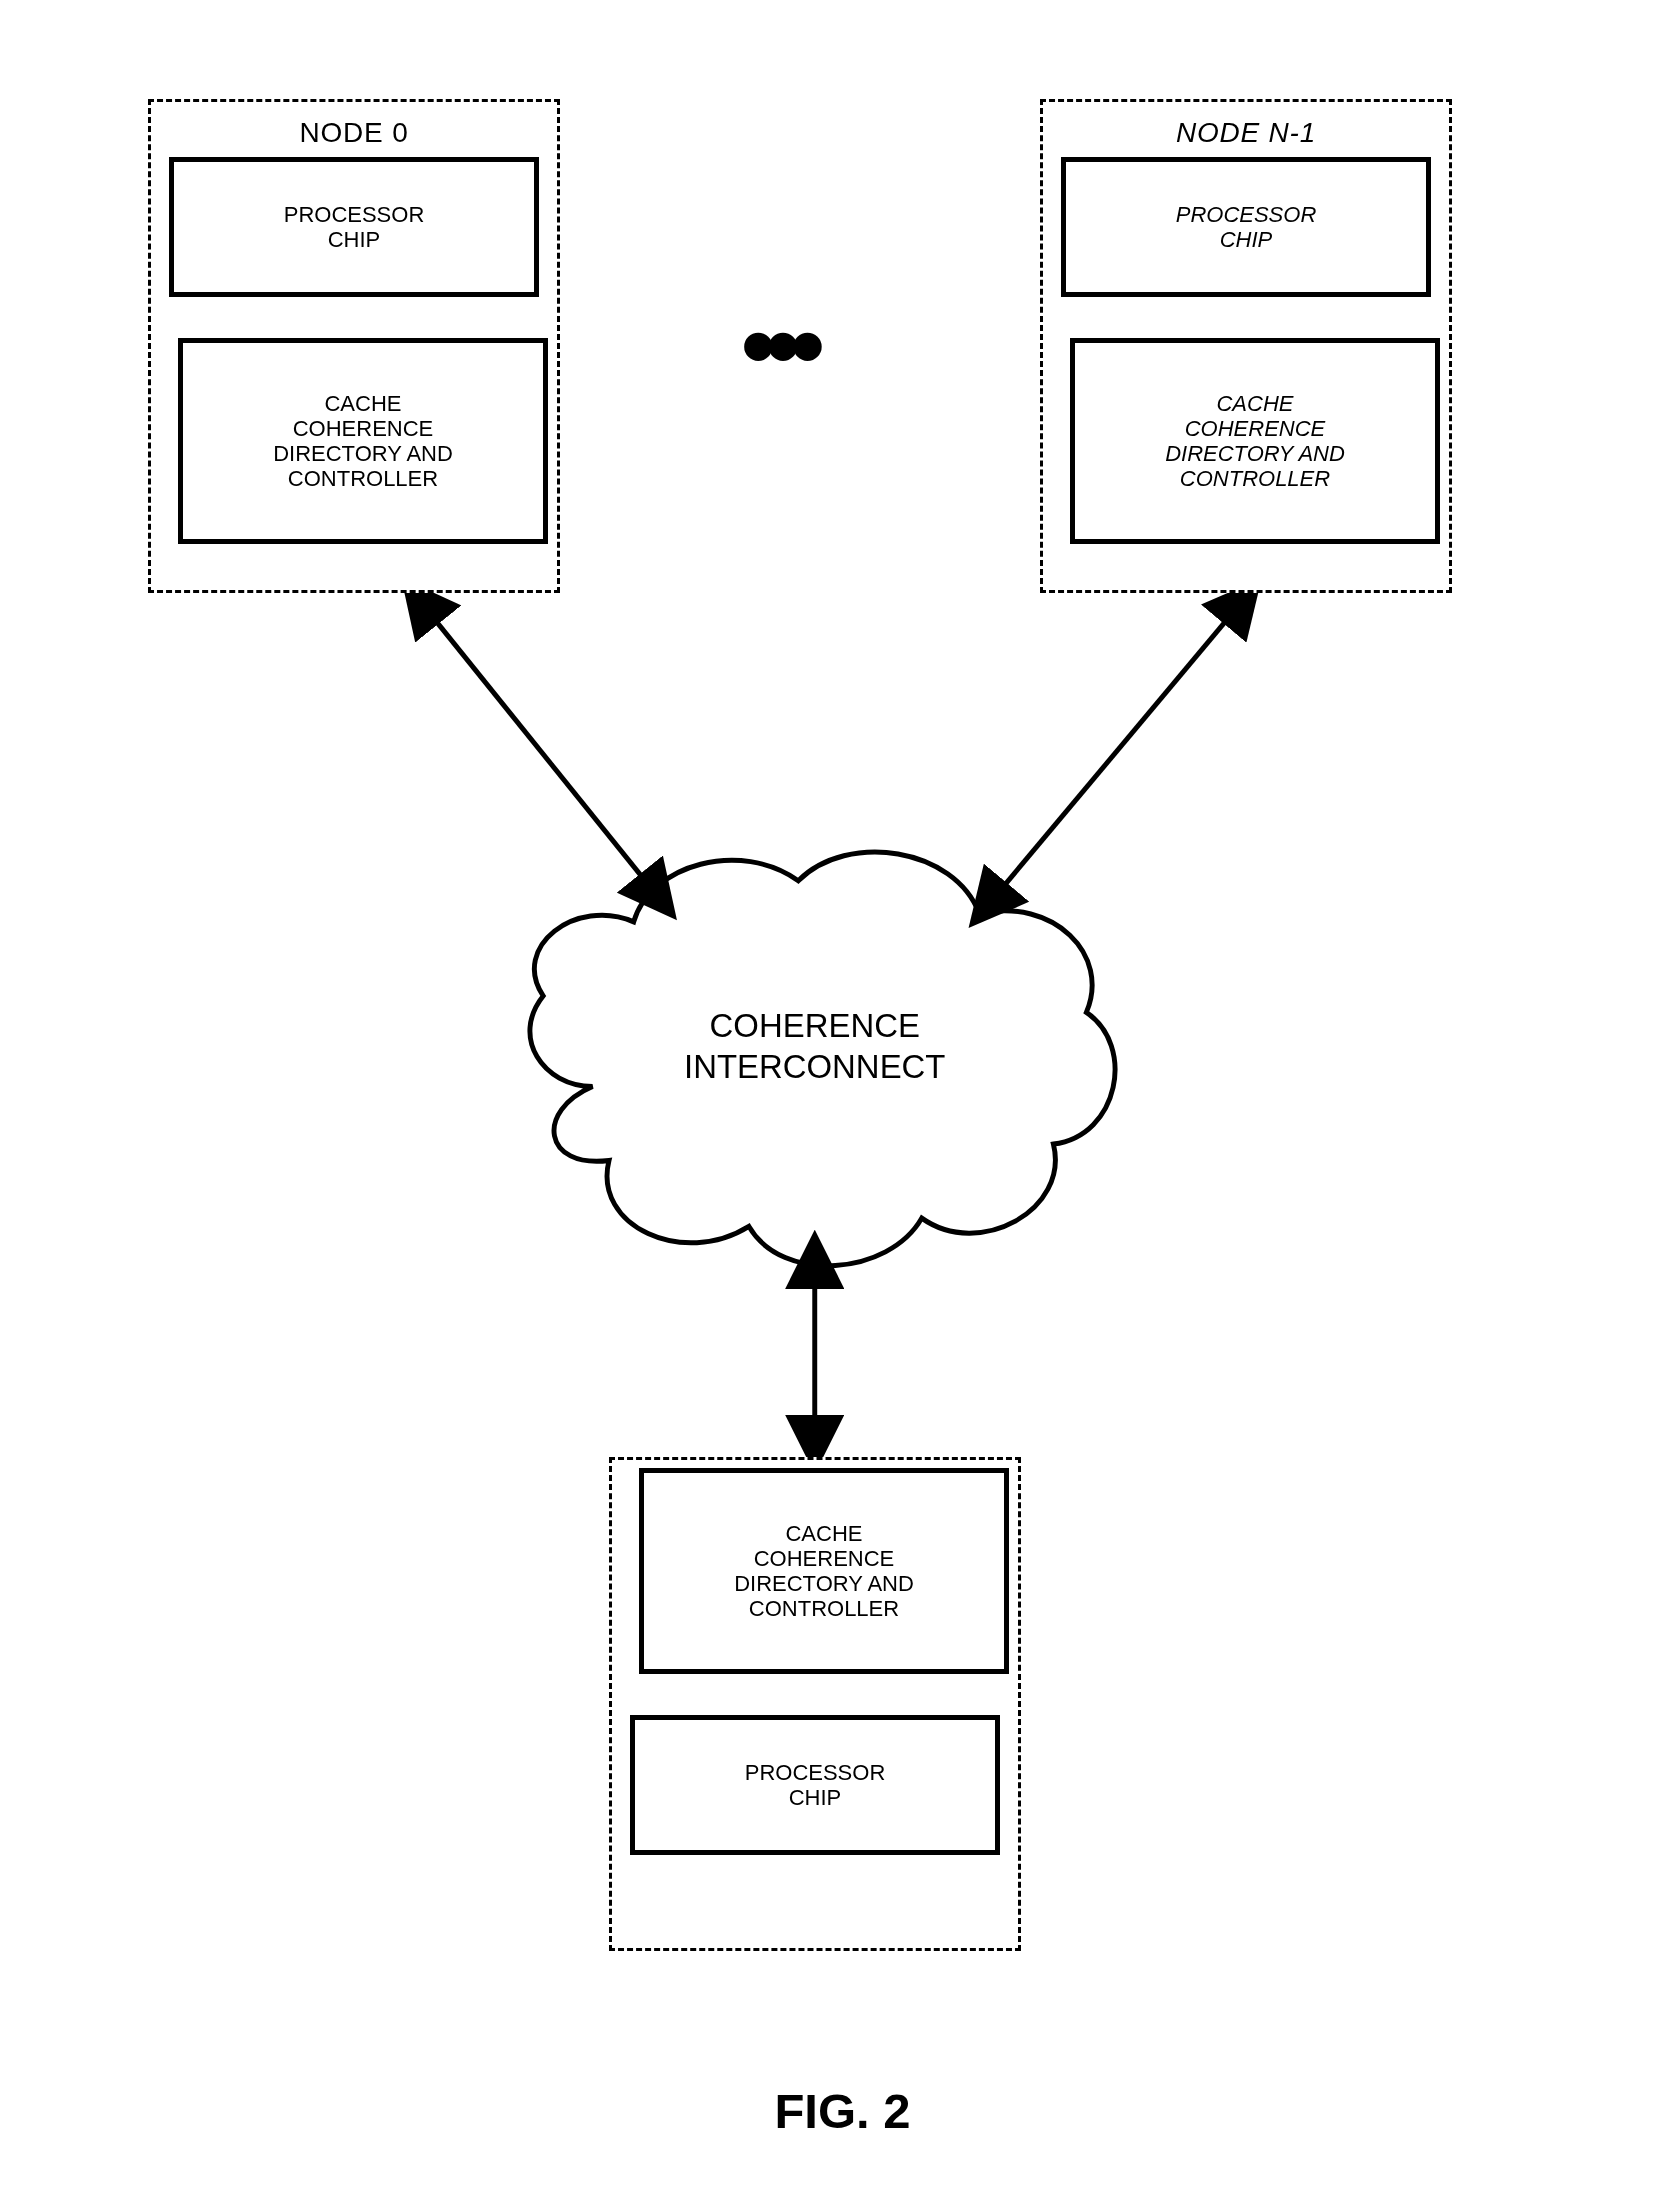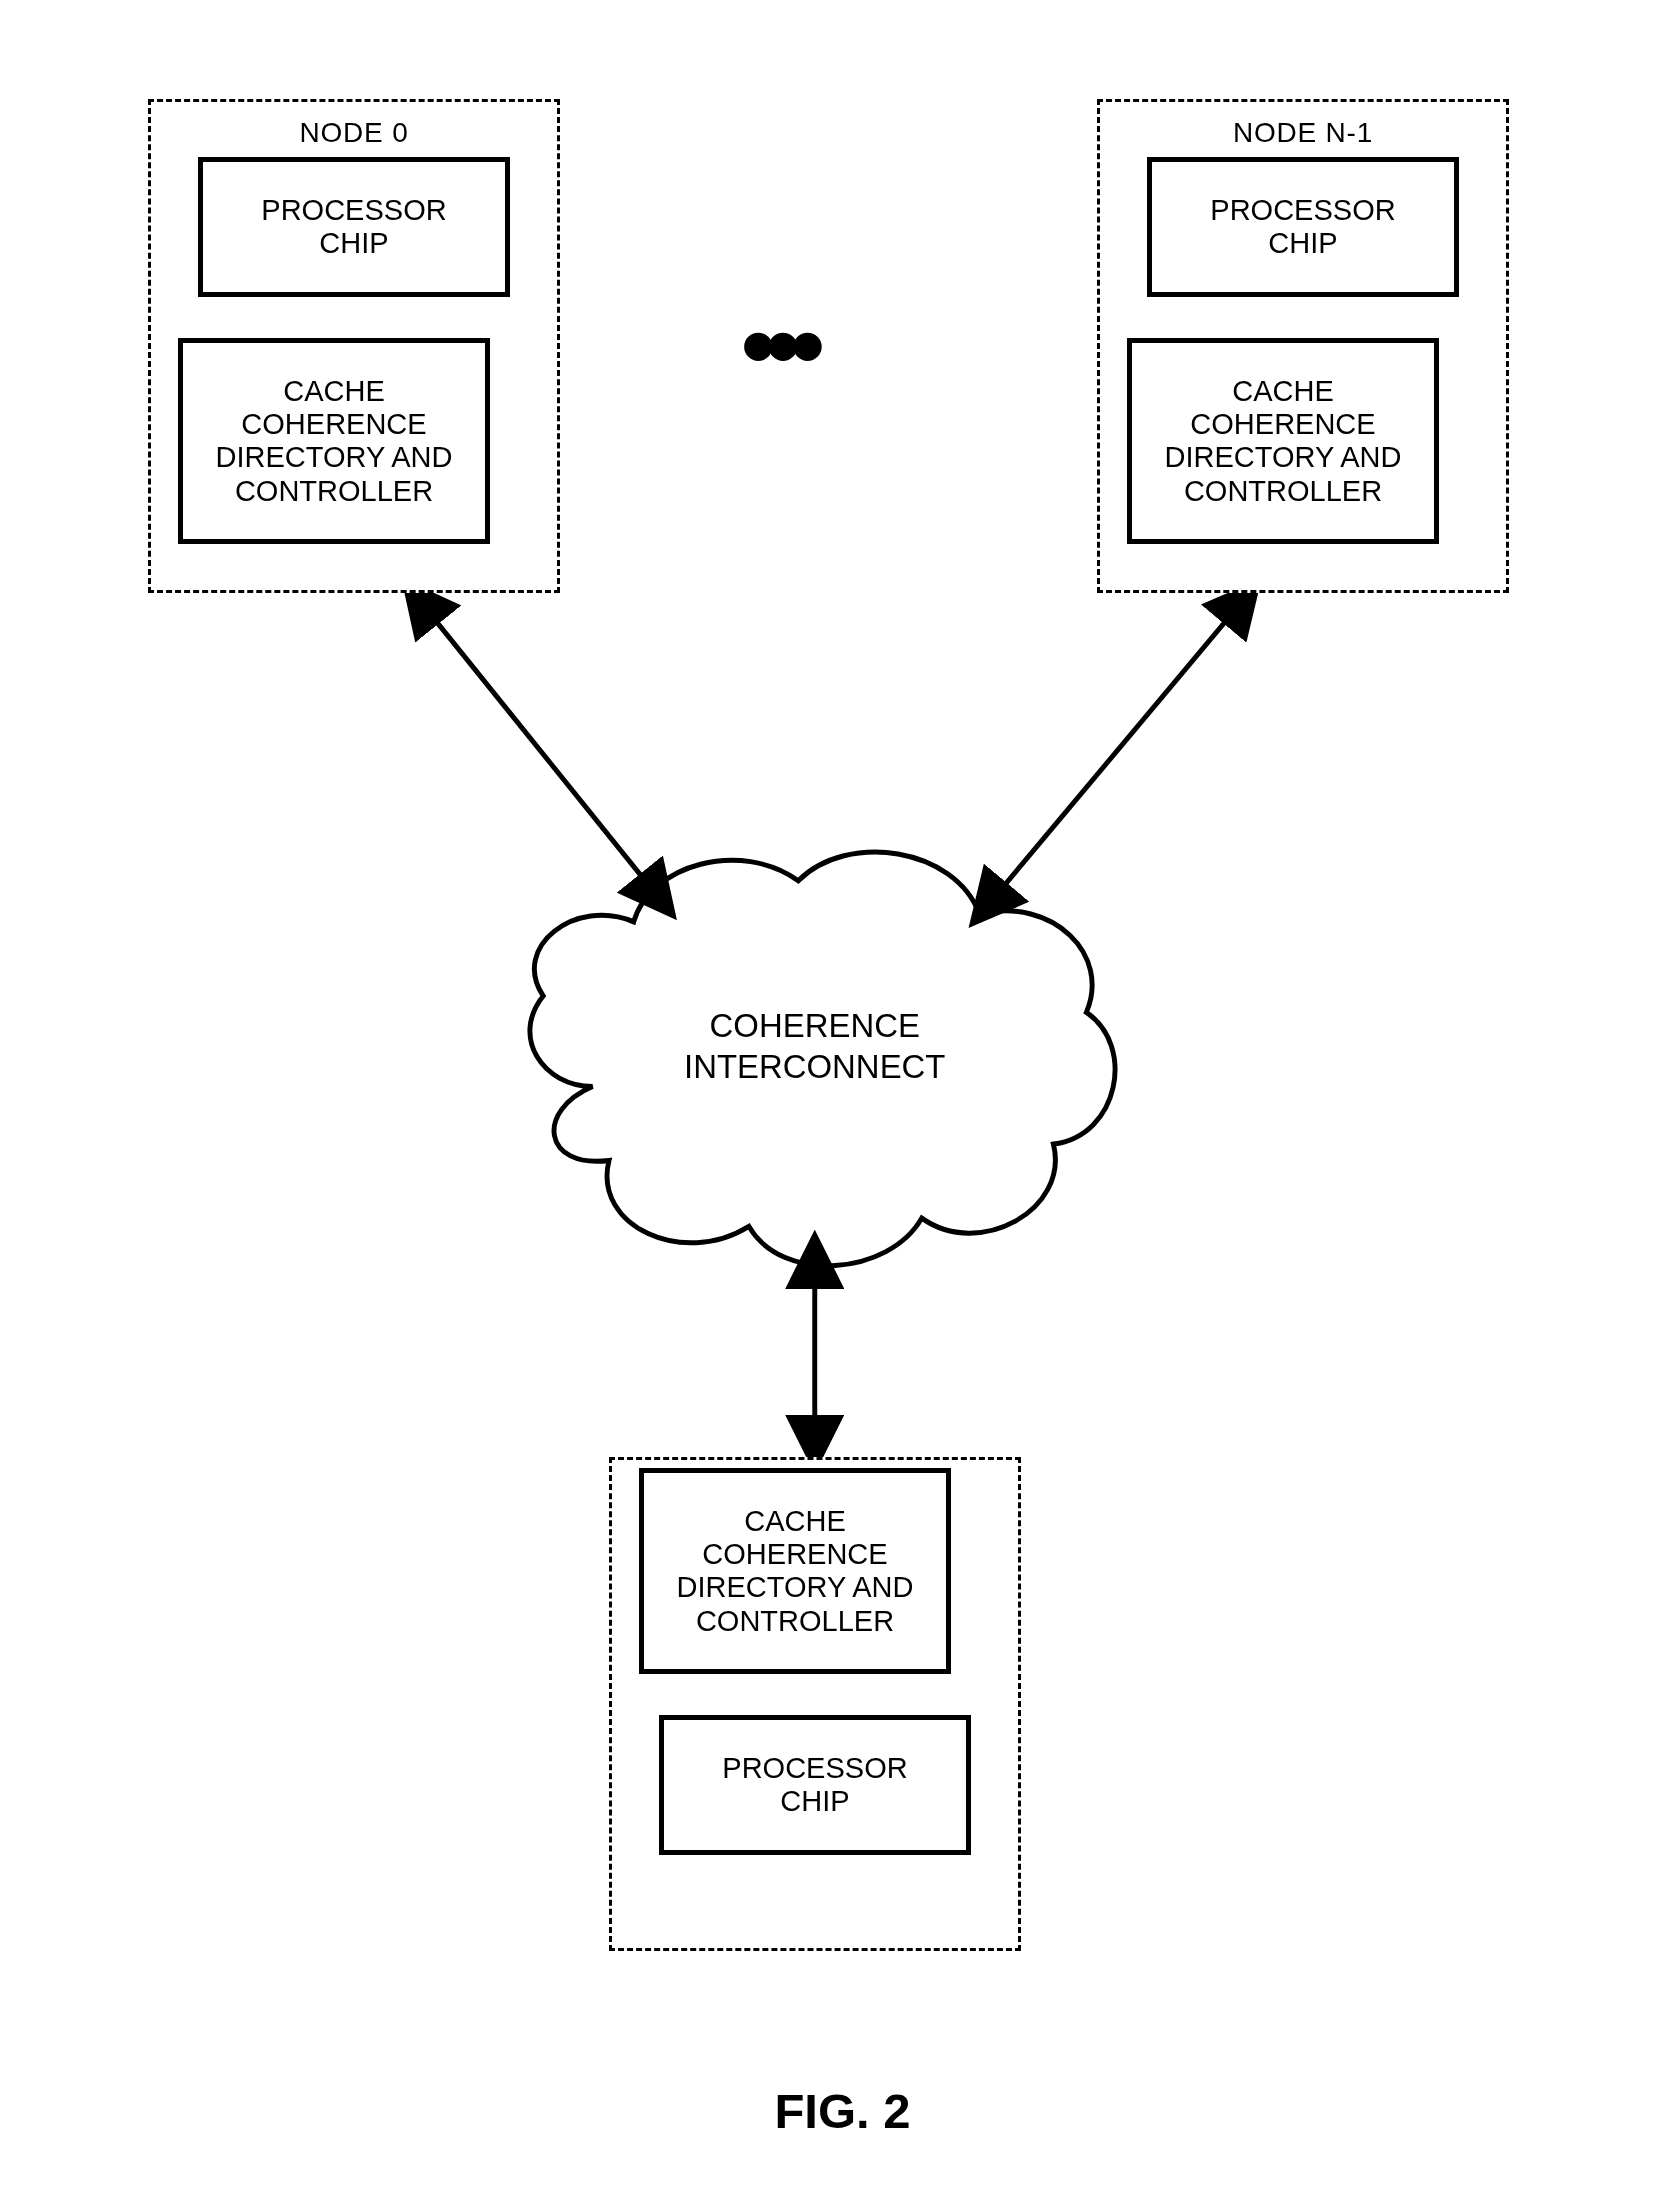--- a/index.html
+++ b/index.html
@@ -24,26 +24,26 @@
     text-align: center;
     font-size: 28px;
     margin-top: 15px;
     margin-bottom: 8.2px;
     letter-spacing: 0.8px;
   }
   .block {
     border: 5px solid #000;
     box-sizing: border-box;
     margin: 0 auto;
-    width: 312px;
+    width: 370px;
     display: flex;
     align-items: center;
     justify-content: center;
     text-align: center;
-    font-size: 29px;
+    font-size: 22px;
     line-height: 1.15;
     background: #fff;
   }
   .block.short { height: 140px; }
   .block.tall { height: 206px; margin-left: 27px; }
   .dots {
     position: absolute;
     font-size: 99px;
     font-weight: bold;
     letter-spacing: -10px;
@@ -113,21 +113,21 @@
 CHIP</div>
     <div style="height:41px;"></div>
     <div class="block tall" style="white-space:pre-line;">CACHE
 COHERENCE
 DIRECTORY AND
 CONTROLLER</div>
   </div>
 
   <div class="dots" style="left:741px; top:288px;">•••</div>
 
-  <div class="node" style="left:1097px; top:99px; width:412px; height:494px;">
+  <div class="node" style="left:1040px; top:99px; width:412px; height:494px;font-style:italic;">
     <div class="node-title">NODE N-1</div>
     <div class="block short" style="margin-top:8.2px; white-space:pre-line;">PROCESSOR
 CHIP</div>
     <div style="height:41px;"></div>
     <div class="block tall" style="white-space:pre-line;">CACHE
 COHERENCE
 DIRECTORY AND
 CONTROLLER</div>
   </div>
 

